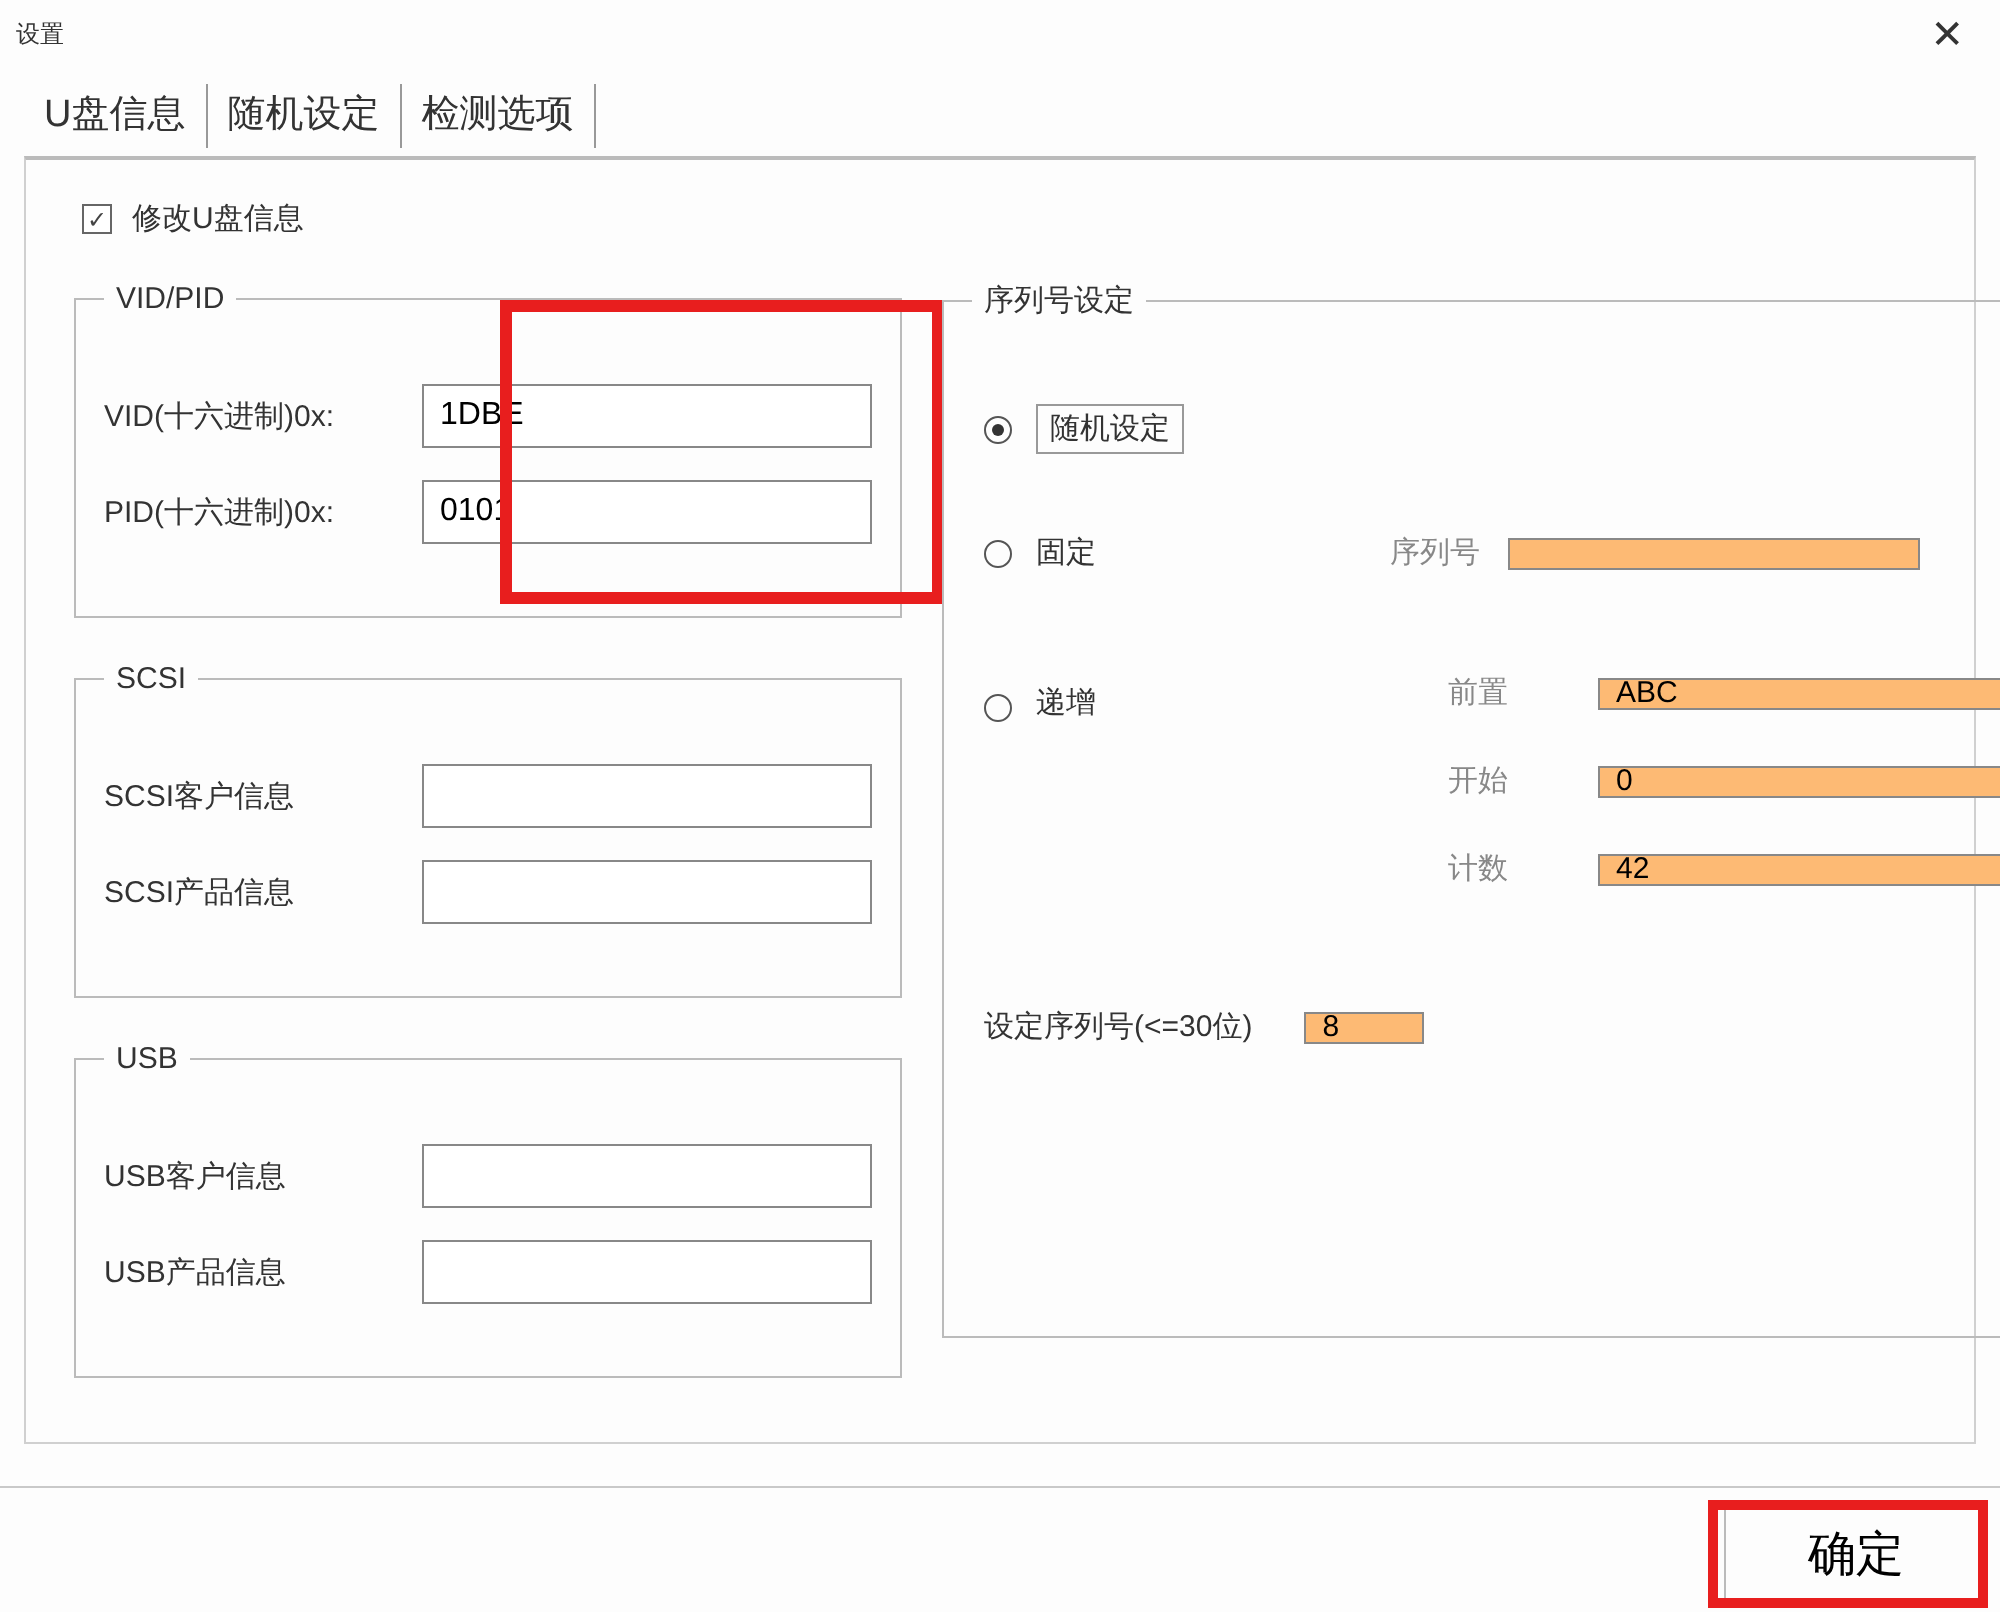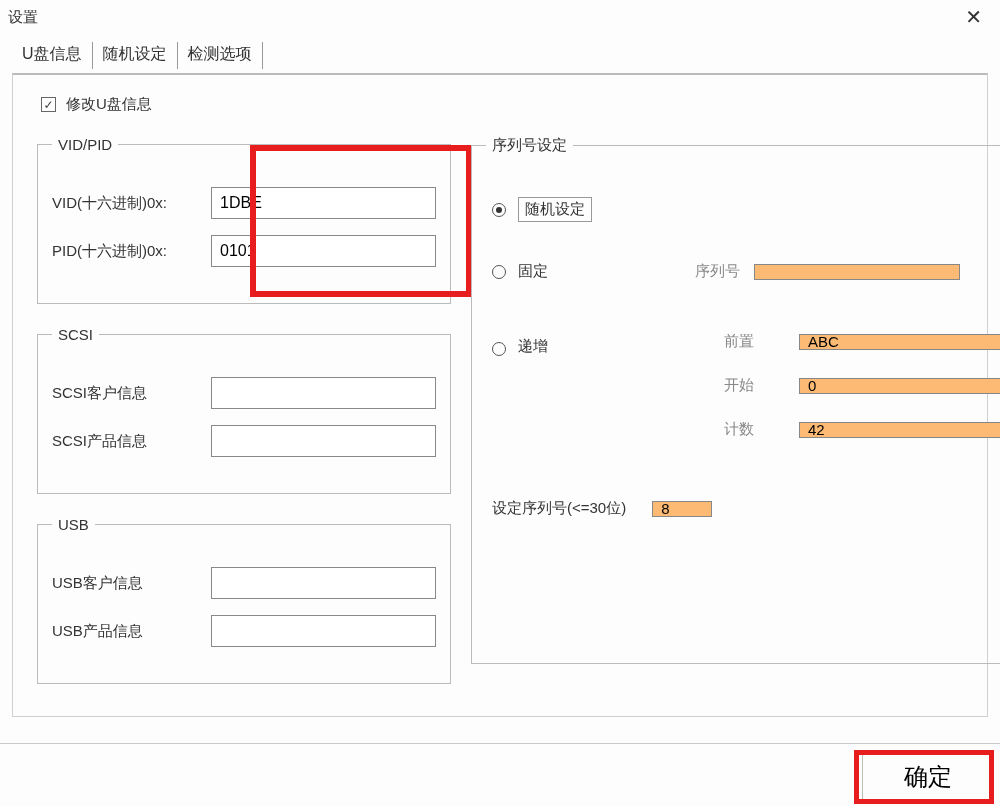--- a/index.html
+++ b/index.html
@@ -12,37 +12,37 @@
       height: 806px;
       overflow: hidden;
     }
     .titlebar {
       display: flex;
       justify-content: space-between;
       align-items: center;
       padding: 6px 12px 4px 8px;
       height: 32px;
     }
-    .titlebar .title { font-size: 15px; }
+    .titlebar .title { font-size: 12px; }
     .titlebar .close {
       font-size: 20px;
       font-weight: 300;
       cursor: pointer;
       padding: 0 6px;
     }
     .content {
       padding: 4px 12px 0 12px;
     }
     .tabs {
       display: flex;
       padding-left: 6px;
     }
     .tab {
       padding: 8px 4px 10px 4px;
-      font-size: 16px;
+      font-size: 19px;
       cursor: pointer;
       position: relative;
     }
     .tab.active {
       
     }
     .tab-sep {
       width: 1px;
       background: #999;
       margin: 6px 6px;

